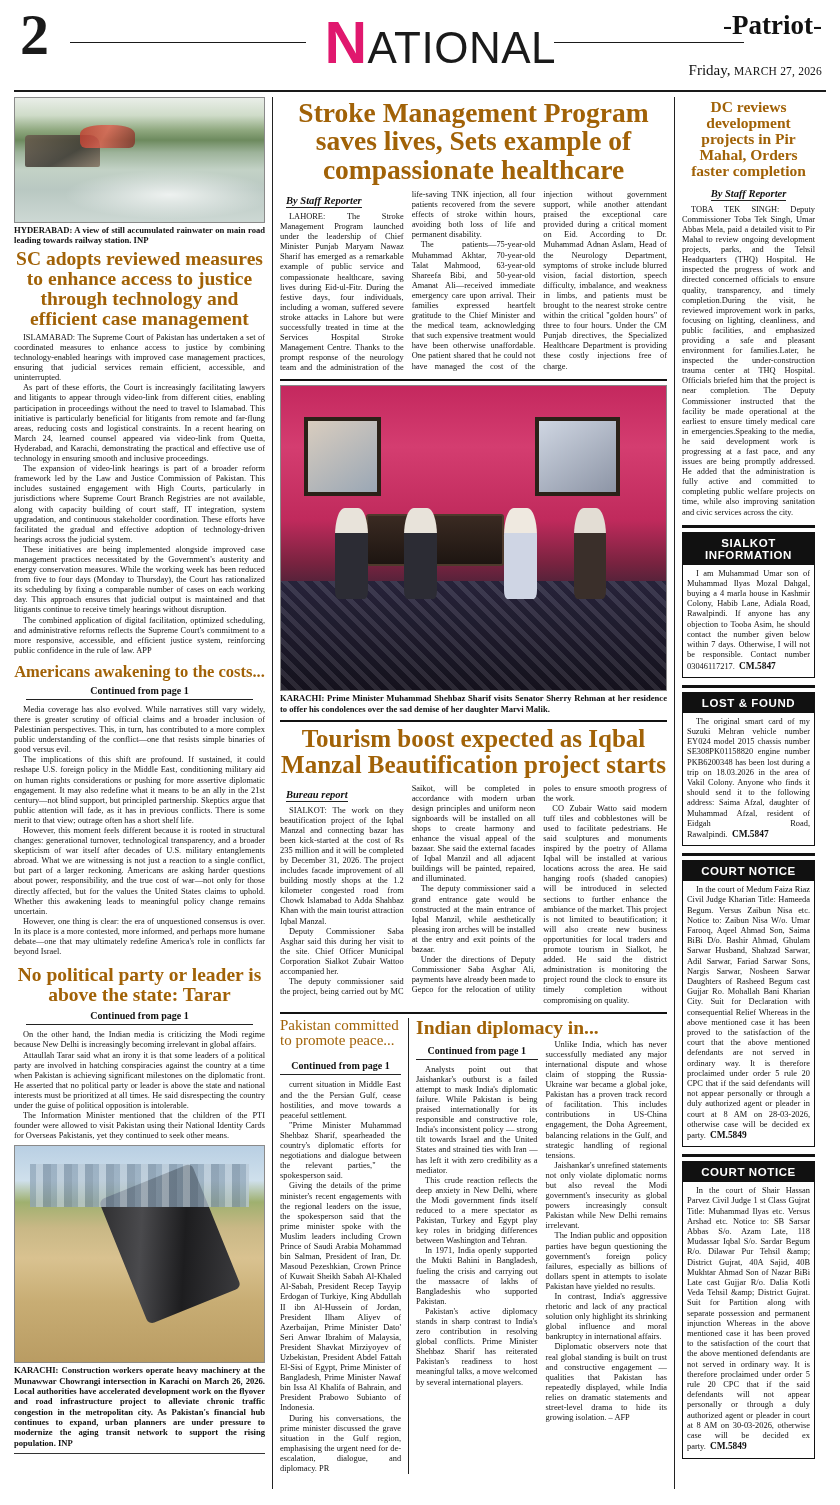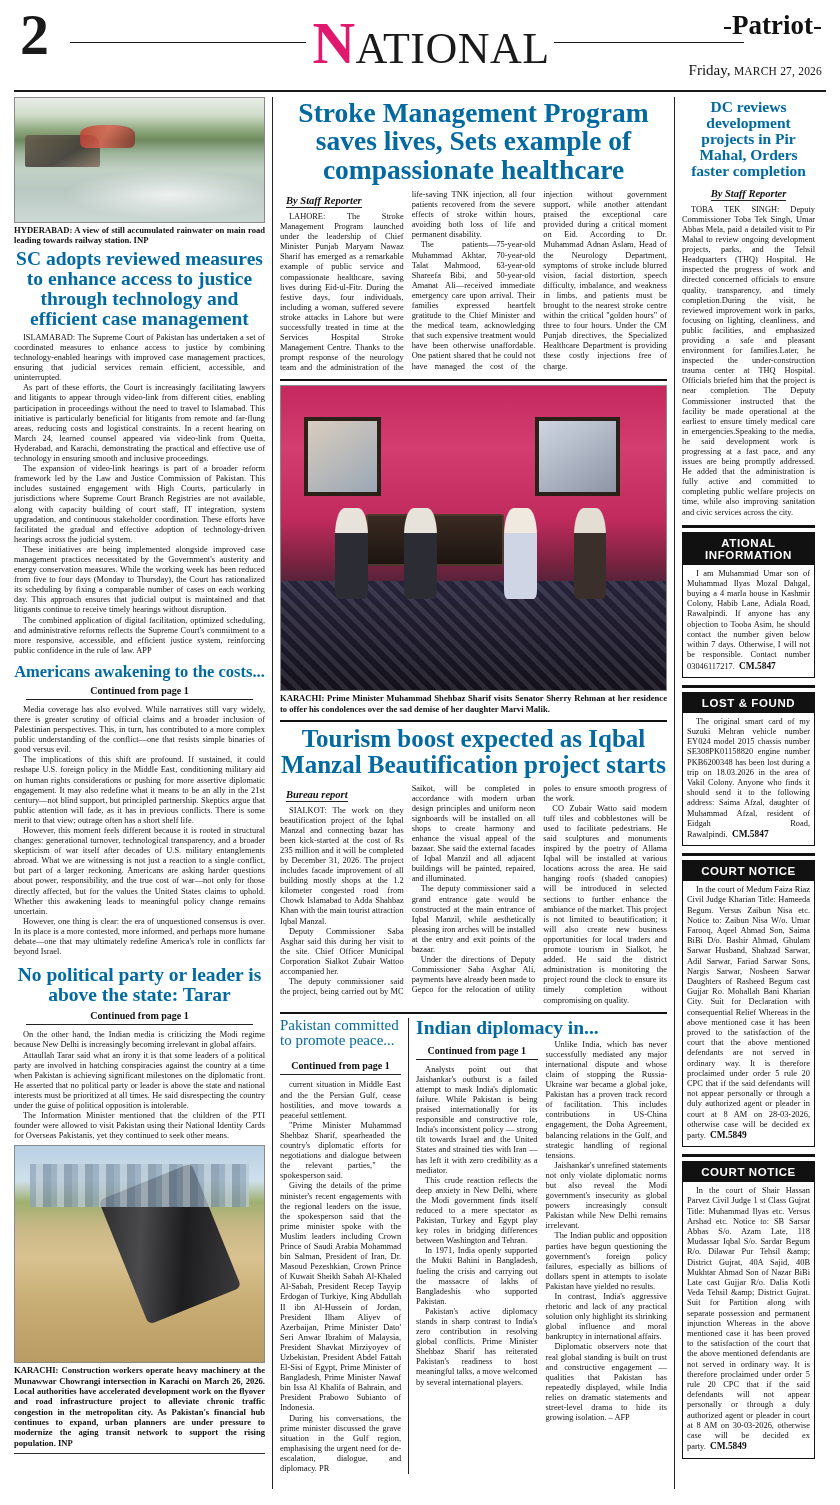--- a/index.html
+++ b/index.html
@@ -16,22 +16,22 @@
   .masthead { position: relative; height: 78px; }
   .folio {
     position: absolute; left: 6px; top: -4px;
     font-size: 58px; font-weight: 700; line-height: 1;
     font-family: "Liberation Serif", serif; color: #1a1a1a;
   }
   .rule-left { position: absolute; left: 56px; top: 32px; width: 236px; border-top: 1.6px solid #1a1a1a; }
   .rule-right { position: absolute; left: 540px; top: 32px; width: 190px; border-top: 1.6px solid #1a1a1a; }
   .section-title {
     position: absolute; left: 292px; top: 4px; width: 250px;
-    text-align: center; font-size: 44px; line-height: 1;
-    font-family: Liberation Serif, serif; letter-spacing: 0.5px;
+    text-align: right; font-size: 44px; line-height: 1;
+    font-family: Liberation Sans, sans-serif; letter-spacing: 0.5px;
   }
   .section-title .drop { color: #e0186e; font-size: 59px; font-weight: 700; }
   .section-title .rest { font-weight: 400; color: #1a1a1a; }
   .brand {
     position: absolute; right: 4px; top: 2px; text-align: right;
     font-size: 27px; font-weight: 700; line-height: 1;
     font-family: "Liberation Serif", serif;
   }
   .brand .dash { font-weight: 400; }
   .dateline {
@@ -49,21 +49,21 @@
   .col-right{ width: 140px; padding-left: 7px; }
 
   
   p.body {
     font-size: 8.4px; line-height: 10.1px; text-align: justify;
     text-indent: 9px; font-family: "Liberation Serif", serif;
     hyphens: auto; -webkit-hyphens: auto;
   }
   .hl {
     font-weight: 700; text-align: center; line-height: 1.03;
-    font-family: "Liberation Serif", serif; color: #0369a1;
+    font-family: "Liberation Serif", serif; color: #a16207;
   }
   .photo { width: 100%; border: 1px solid #8a8a8a; display: block; }
   .cap { font-size: 8.6px; font-weight: 700; line-height: 10.3px; text-align: justify; margin-top: 2px; }
   .hr-thin { border-top: 1px solid #333; margin: 5px 0; }
   .hr-thick { border-top: 2.4px solid #111; margin: 6px 0 4px; }
   .contd {
     font-weight: 700; text-align: center;
     font-size: 10px; padding: 2px 0 3px;
     border-bottom: 1.5px solid #222; margin: 3px 12px 5px;
   }
@@ -290,21 +290,21 @@
 
     <div class="col-right">
       <div class="hl hl-right" style="margin:2px 0 4px;">DC reviews development projects in Pir Mahal, Orders faster completion</div>
       <div style="text-align:center;">
         <span class="byline">By Staff Reporter</span>
       </div>
       <p class="body">TOBA TEK SINGH: Deputy Commissioner Toba Tek Singh, Umar Abbas Mela, paid a detailed visit to Pir Mahal to review ongoing development projects, parks, and the Tehsil Headquarters (THQ) Hospital. He inspected the progress of work and directed concerned officials to ensure quality, transparency, and timely completion.During the visit, he reviewed improvement work in parks, focusing on lighting, cleanliness, and public facilities, and emphasized providing a safe and pleasant environment for families.Later, he inspected the under-construction trauma center at THQ Hospital. Officials briefed him that the project is near completion. The Deputy Commissioner instructed that the facility be made operational at the earliest to ensure timely medical care in emergencies.Speaking to the media, he said development work is progressing at a fast pace, and any issues are being promptly addressed. He added that the administration is fully active and committed to completing public welfare projects on time, while also improving sanitation and civic services across the city.</p>
 
       <div class="sep-thick"></div>
       <div class="box">
-        <div class="box-head">ATIONAL INFORMATION</div>
+        <div class="box-head">SIALKOT INFORMATION</div>
         <div class="box-body">
           <p><span>I am Muhammad Umar son of Muhammad Ilyas Mozal Dahgal, buying a 4 marla house in Kashmir Colony, Habib Lane, Adiala Road, Rawalpindi. If anyone has any objection to Tooba Asim, he should contact the number given below within 7 days. Otherwise, I will not be responsible. Contact number 03046117217.</span>&nbsp;&nbsp;<span class="ref">CM.5847</span></p>
         </div>
       </div>
 
       <div class="sep-thick"></div>
       <div class="box">
         <div class="box-head">LOST &amp; FOUND</div>
         <div class="box-body">
           <p><span>The original smart card of my Suzuki Mehran vehicle number EY024 model 2015 chassis number SE308PK01158820 engine number PKB6200348 has been lost during a trip on 18.03.2026 in the area of Vakil Colony. Anyone who finds it should send it to the following address: Saima Afzal, daughter of Muhammad Afzal, resident of Eidgah Road, Rawalpindi.</span>&nbsp;&nbsp;<span class="ref">CM.5847</span></p>

